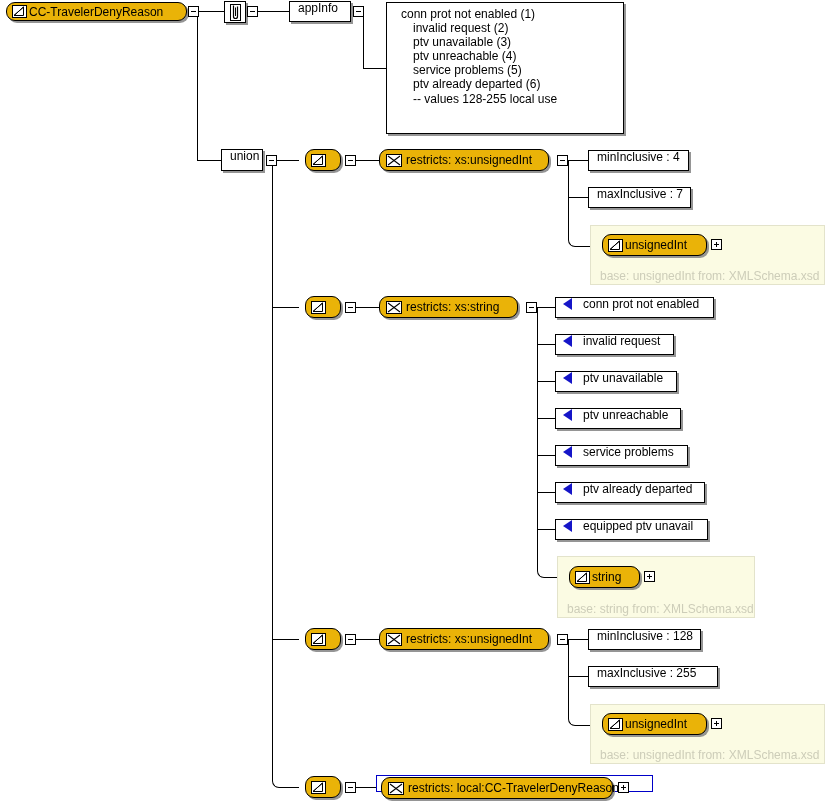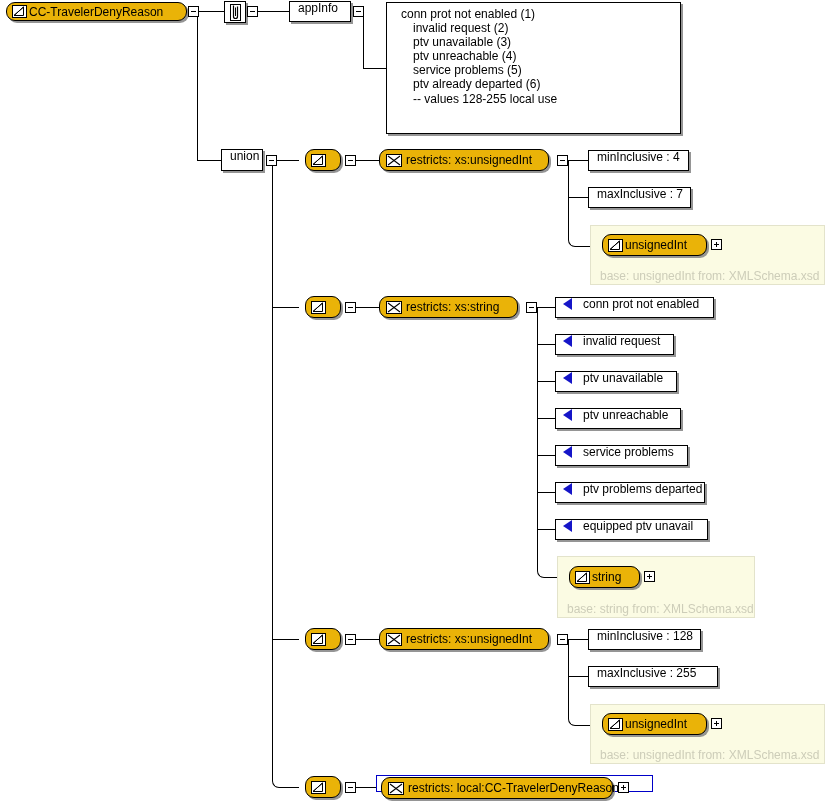--- a/index.html
+++ b/index.html
@@ -134,21 +134,21 @@
       <path d="M5.5 3.5 L5.5 12" stroke="#000" stroke-width="1"></path>
     </svg>
 </div>
 <div class="toggle" style="left:247px;top:6px;"></div>
 
 <div class="rect" style="left:289px;top:1px;width:62px;height:21px;">
   <span class="lbl">appInfo</span>
 </div>
 <div class="toggle" style="left:353px;top:6px;"></div>
 
-<div class="docbox" style="left:386px;top:2px;width:295px;height:132px;">
+<div class="docbox" style="left:386px;top:2px;width:238px;height:132px;">
   <div>conn prot not enabled (1)</div>
   <div class="ind">invalid request (2)</div>
   <div class="ind">ptv unavailable (3)</div>
   <div class="ind">ptv unreachable (4)</div>
   <div class="ind">service problems (5)</div>
   <div class="ind">ptv already departed (6)</div>
   <div class="ind">-- values 128-255 local use</div>
 </div>
 
 <div class="rect" style="left:221px;top:149px;width:42px;height:22px;">
@@ -237,21 +237,21 @@
 <div class="rect" style="left:555px;top:408px;width:126px;height:21px;">
   <span class="tri"></span>
   <span class="lbl">ptv unreachable</span>
 </div>
 <div class="rect" style="left:555px;top:445px;width:133px;height:21px;">
   <span class="tri"></span>
   <span class="lbl">service problems</span>
 </div>
 <div class="rect" style="left:555px;top:482px;width:150px;height:21px;">
   <span class="tri"></span>
-  <span class="lbl">ptv problems departed</span>
+  <span class="lbl">ptv already departed</span>
 </div>
 <div class="rect" style="left:555px;top:519px;width:153px;height:21px;">
   <span class="tri"></span>
   <span class="lbl">equipped ptv unavail</span>
 </div>
 
 <div class="ypanel" style="left:557px;top:556px;width:198px;height:62px;">
   <div class="capsule" style="left:11px;top:9px;width:71px;height:22px;">
     <span class="pencil">
       <svg width="15" height="13" viewBox="0 0 15 13">

